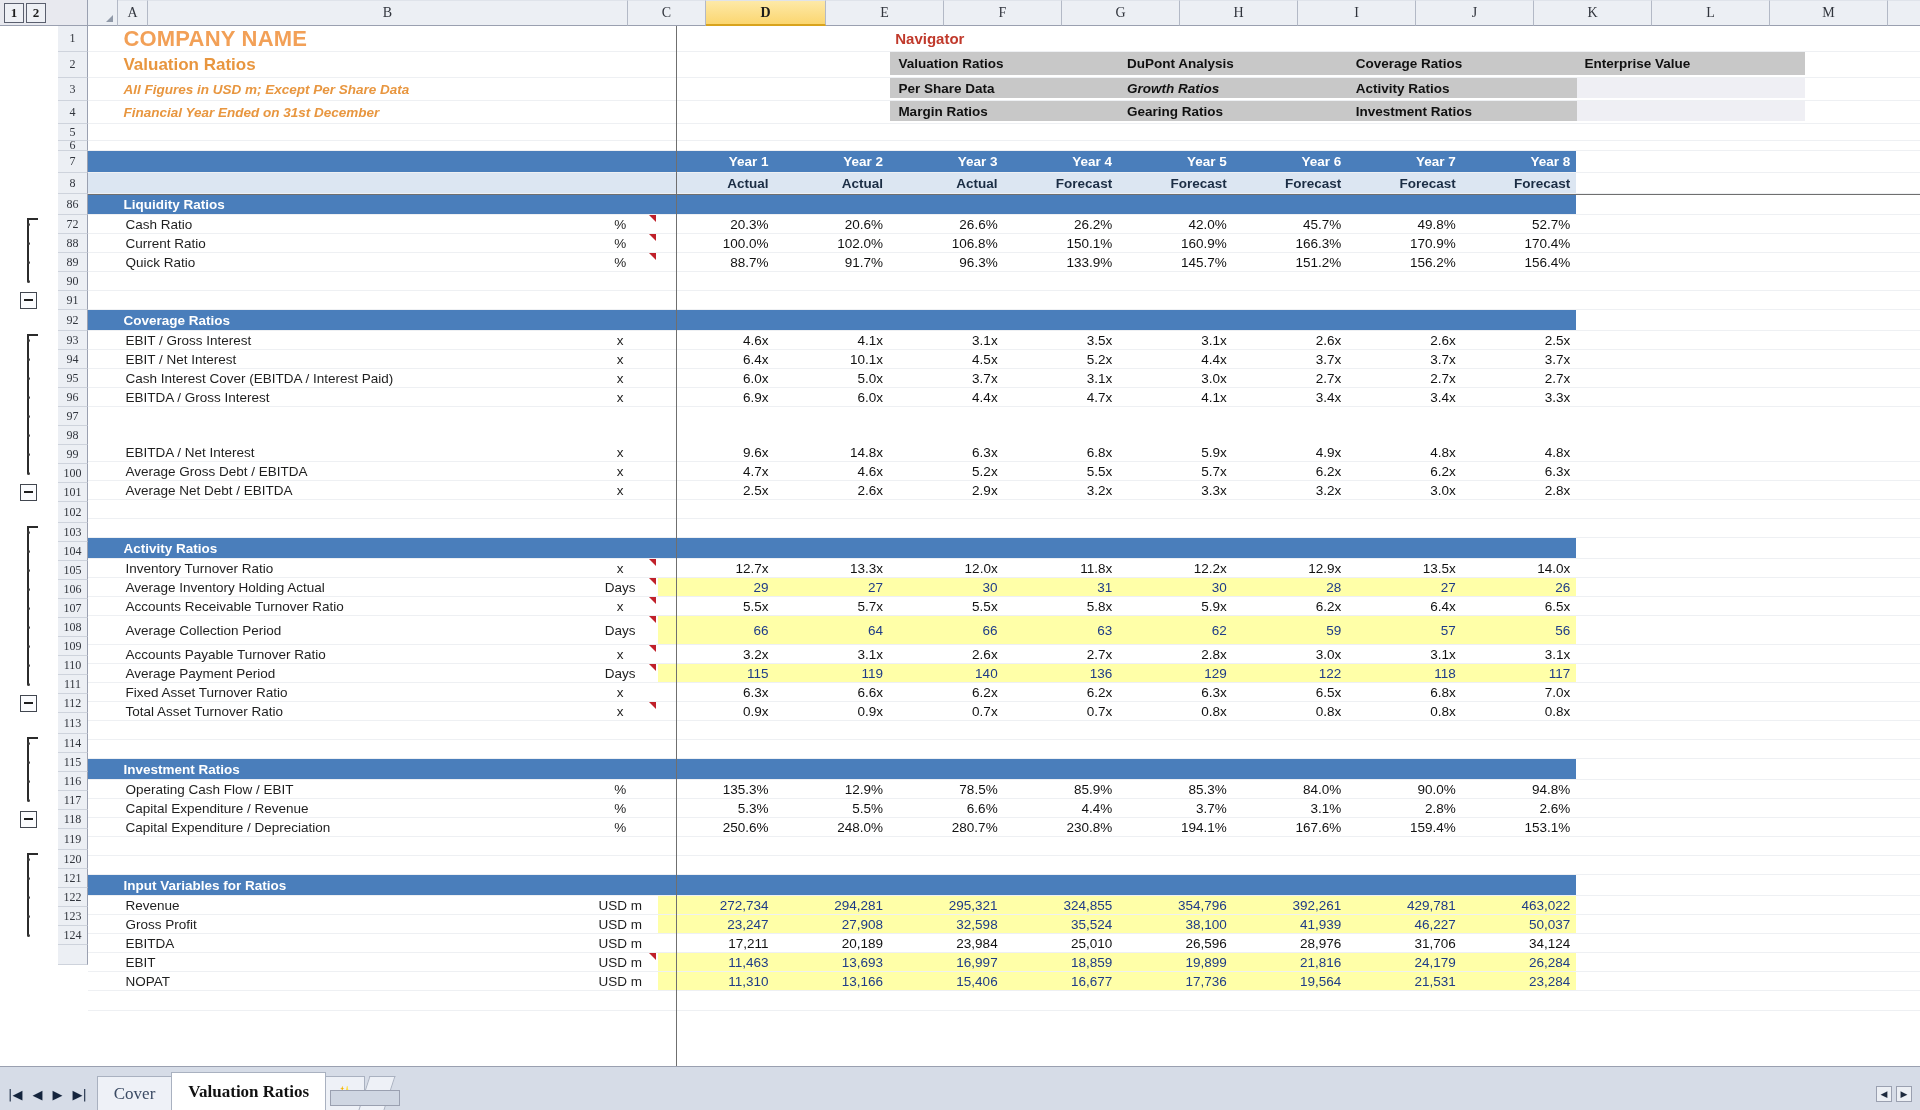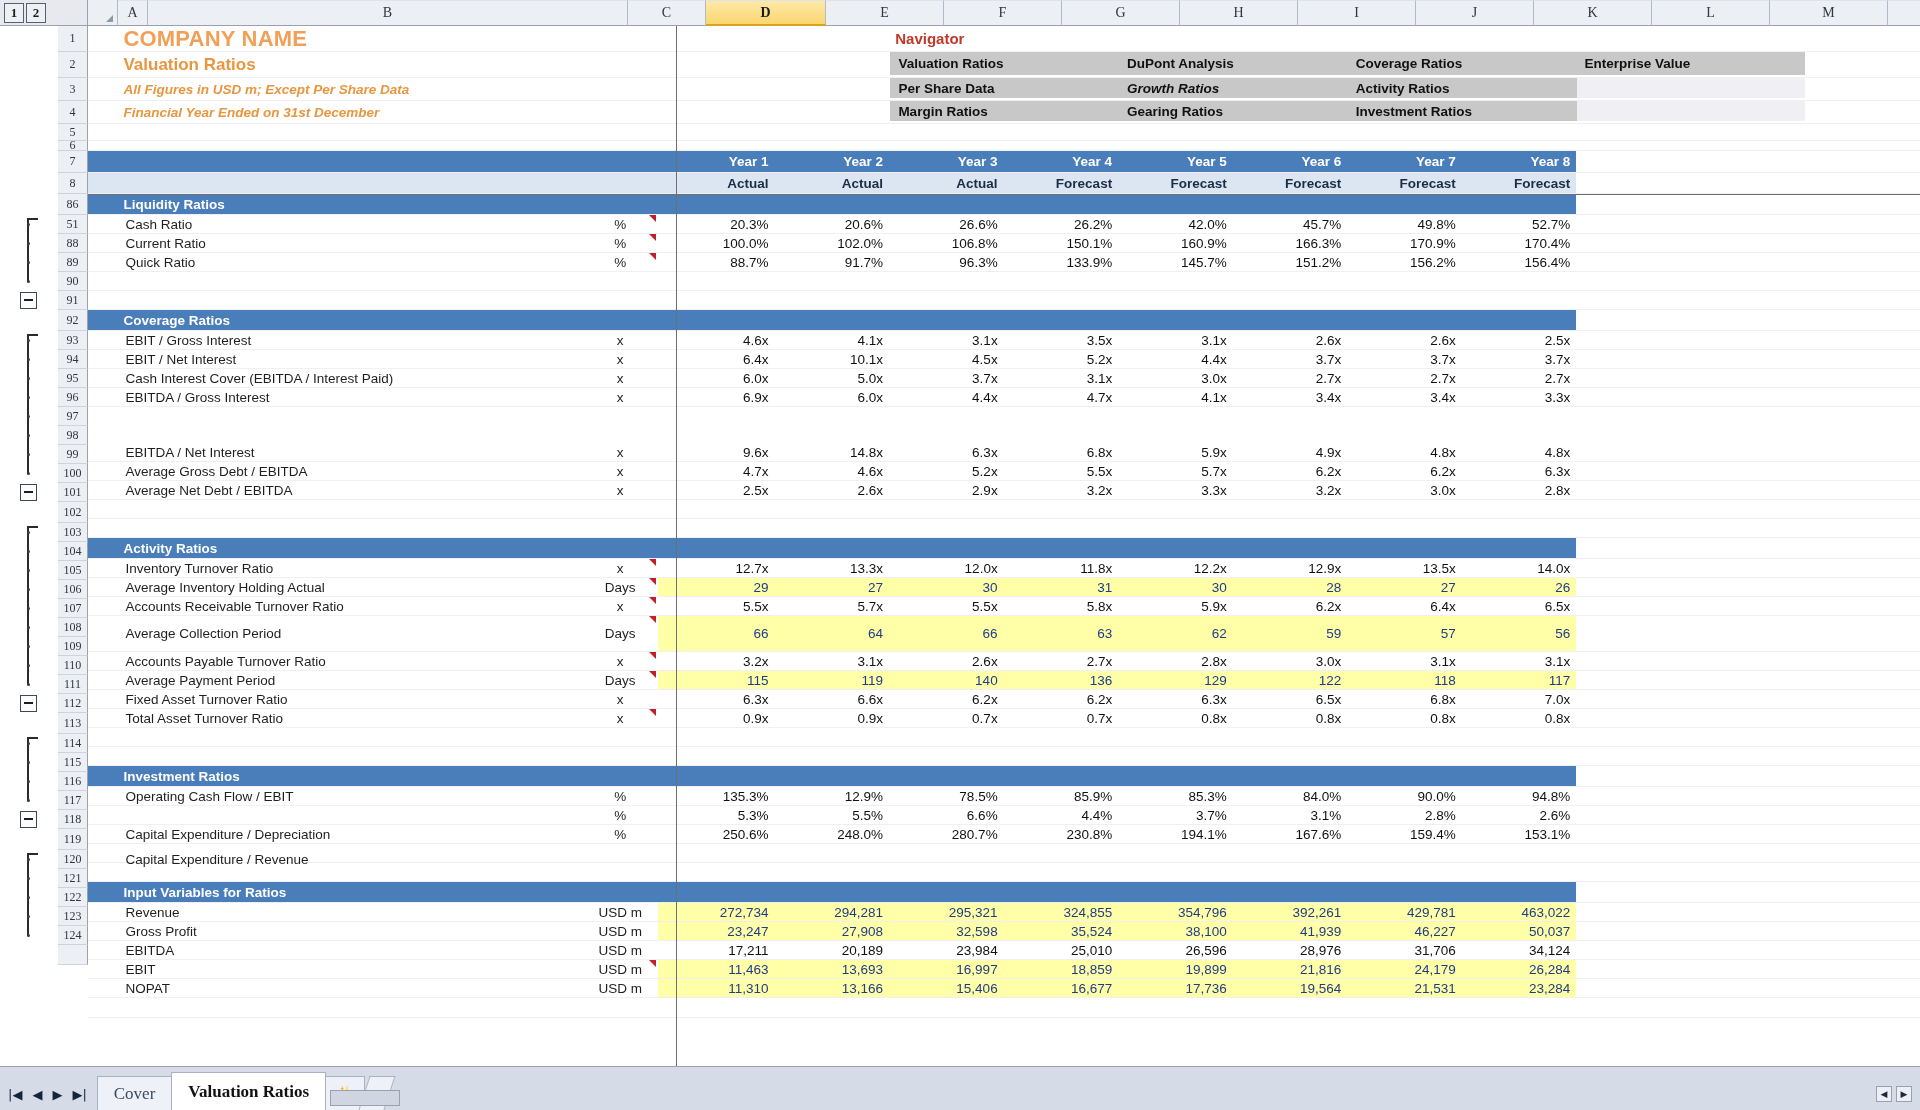--- a/index.html
+++ b/index.html
@@ -248,21 +248,21 @@
     <div class="rownum-col" id="rownumcol">
         <div class="rownum" style="height: 26px;">1</div>
         <div class="rownum" style="height: 26px;">2</div>
         <div class="rownum" style="height: 23px;">3</div>
         <div class="rownum" style="height: 23px;">4</div>
         <div class="rownum" style="height: 17px;">5</div>
         <div class="rownum" style="height: 10px;">6</div>
         <div class="rownum" style="height: 22px;">7</div>
         <div class="rownum" style="height: 21px;">8</div>
         <div class="rownum" style="height: 21px;">86</div>
-        <div class="rownum" style="height: 19px;">51</div>
+        <div class="rownum" style="height: 19px;">72</div>
         <div class="rownum" style="height: 19px;">88</div>
         <div class="rownum" style="height: 19px;">89</div>
         <div class="rownum" style="height: 19px;">90</div>
         <div class="rownum" style="height: 19px;">91</div>
         <div class="rownum" style="height: 21px;">92</div>
         <div class="rownum" style="height: 19px;">93</div>
         <div class="rownum" style="height: 19px;">94</div>
         <div class="rownum" style="height: 19px;">95</div>
         <div class="rownum" style="height: 19px;">96</div>
         <div class="rownum" style="height: 19px;">97</div>
@@ -750,21 +750,21 @@
         <div class="cell c-right val-black" style="width: 118px;">5.5x</div>
         <div class="cell c-right val-black" style="width: 118px;">5.8x</div>
         <div class="cell c-right val-black" style="width: 118px;">5.9x</div>
         <div class="cell c-right val-black" style="width: 118px;">6.2x</div>
         <div class="cell c-right val-black" style="width: 118px;">6.4x</div>
         <div class="cell c-right val-black" style="width: 118px;">6.5x</div>
         <div class="cell " style="width: 118px;"></div>
         <div class="cell " style="width: 118px;"></div>
         <div class="cell " style="width: 118px;"></div>
       </div>
-      <div class="row gridline-bottom" style="height: 36px;">
+      <div class="row gridline-bottom" style="height: 29px;">
         <div class="cell " style="width: 30px;"></div>
         <div class="cell c-left" style="width: 480px; padding-left: 8px;">Average Collection Period</div>
         <div class="cell c-center" style="width: 78px; position: relative;">Days<span class="cmark" style="right: 2px; top: 0px;"></span></div>
         <div class="cell c-right val-blue yellow" style="width: 120px;">66</div>
         <div class="cell c-right val-blue yellow" style="width: 118px;">64</div>
         <div class="cell c-right val-blue yellow" style="width: 118px;">66</div>
         <div class="cell c-right val-blue yellow" style="width: 118px;">63</div>
         <div class="cell c-right val-blue yellow" style="width: 118px;">62</div>
         <div class="cell c-right val-blue yellow" style="width: 118px;">59</div>
         <div class="cell c-right val-blue yellow" style="width: 118px;">57</div>
@@ -896,21 +896,21 @@
         <div class="cell c-right val-black" style="width: 118px;">85.3%</div>
         <div class="cell c-right val-black" style="width: 118px;">84.0%</div>
         <div class="cell c-right val-black" style="width: 118px;">90.0%</div>
         <div class="cell c-right val-black" style="width: 118px;">94.8%</div>
         <div class="cell " style="width: 118px;"></div>
         <div class="cell " style="width: 118px;"></div>
         <div class="cell " style="width: 118px;"></div>
       </div>
       <div class="row gridline-bottom" style="height: 19px;">
         <div class="cell " style="width: 30px;"></div>
-        <div class="cell c-left" style="width: 480px; padding-left: 8px; margin-top: 44px;">Capital Expenditure / Revenue</div>
+        <div class="cell c-left" style="width: 480px; padding-left: 8px;">Capital Expenditure / Revenue</div>
         <div class="cell c-center" style="width: 78px; position: relative;">%</div>
         <div class="cell c-right val-black" style="width: 120px;">5.3%</div>
         <div class="cell c-right val-black" style="width: 118px;">5.5%</div>
         <div class="cell c-right val-black" style="width: 118px;">6.6%</div>
         <div class="cell c-right val-black" style="width: 118px;">4.4%</div>
         <div class="cell c-right val-black" style="width: 118px;">3.7%</div>
         <div class="cell c-right val-black" style="width: 118px;">3.1%</div>
         <div class="cell c-right val-black" style="width: 118px;">2.8%</div>
         <div class="cell c-right val-black" style="width: 118px;">2.6%</div>
         <div class="cell " style="width: 118px;"></div>

